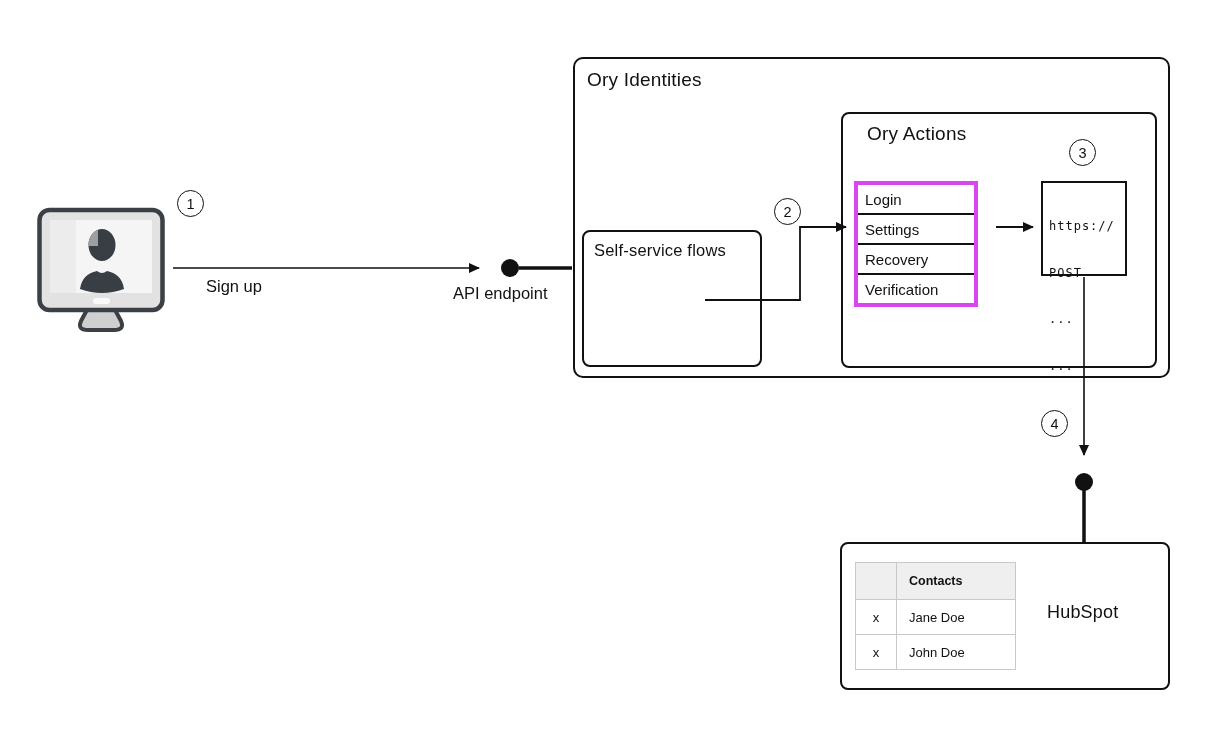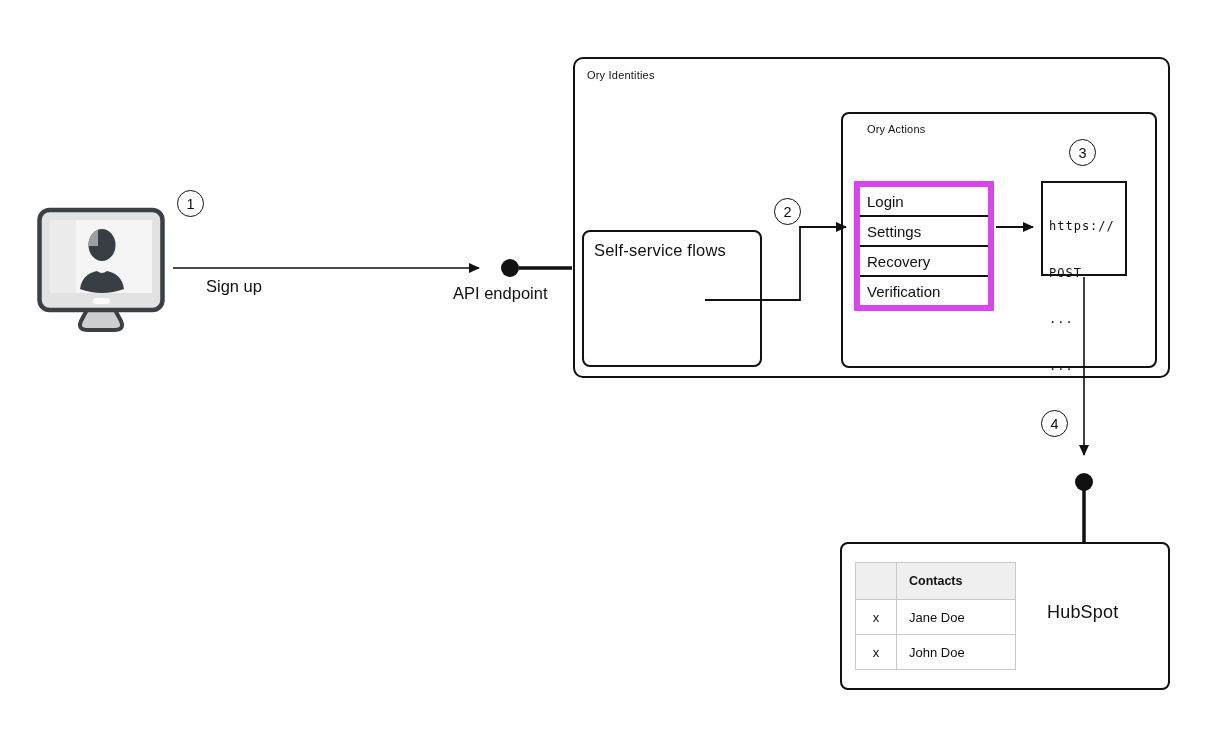--- a/index.html
+++ b/index.html
@@ -2,30 +2,30 @@
 <html><head>
 <meta charset="utf-8">
 <style>
   html,body{margin:0;padding:0;background:#ffffff;}
   #stage{
     position:relative;width:1212px;height:730px;background:#ffffff;overflow:hidden;
     font-family:"Liberation Sans",sans-serif;color:#111;
   }
   .abs{position:absolute;}
   .box{position:absolute;border:2px solid #111;border-radius:10px;background:transparent;box-sizing:border-box;}
-  .box-title{position:absolute;font-size:11px;letter-spacing:.2px;white-space:nowrap;}
+  .box-title{position:absolute;font-size:19px;letter-spacing:.2px;white-space:nowrap;}
   .label{position:absolute;font-size:16.5px;white-space:nowrap;margin-top:48px;}
   .mono{font-family:"DejaVu Sans Mono","Liberation Mono",monospace;}
   .circle-num{
     position:absolute;width:27px;height:27px;border:1.5px solid #111;border-radius:50%;
     background:#fff;display:flex;align-items:center;justify-content:center;
     font-size:14.5px;box-sizing:border-box;z-index:6;
   }
   
-  .menu{position:absolute;left:854px;top:181px;width:140px;border:6px solid #d946ef;box-sizing:border-box;background:#fff;}
+  .menu{position:absolute;left:854px;top:181px;width:124px;border:4px solid #d946ef;box-sizing:border-box;background:#fff;}
   .menu-row{height:28px;border-bottom:2px solid #111;display:flex;align-items:center;padding-left:7px;font-size:15px;box-sizing:content-box;}
   .menu-row:last-child{border-bottom:none;}
   
   .codebox{
     position:absolute;left:1041px;top:181px;width:86px;height:95px;border:2px solid #111;
     box-sizing:border-box;background:#fff;padding:5px 0 0 6px;
     font-size:12px;line-height:15.5px;letter-spacing:1px;white-space:pre;
   }
   
   table.ct{position:absolute;left:855px;top:562px;border-collapse:collapse;background:#fff;}

